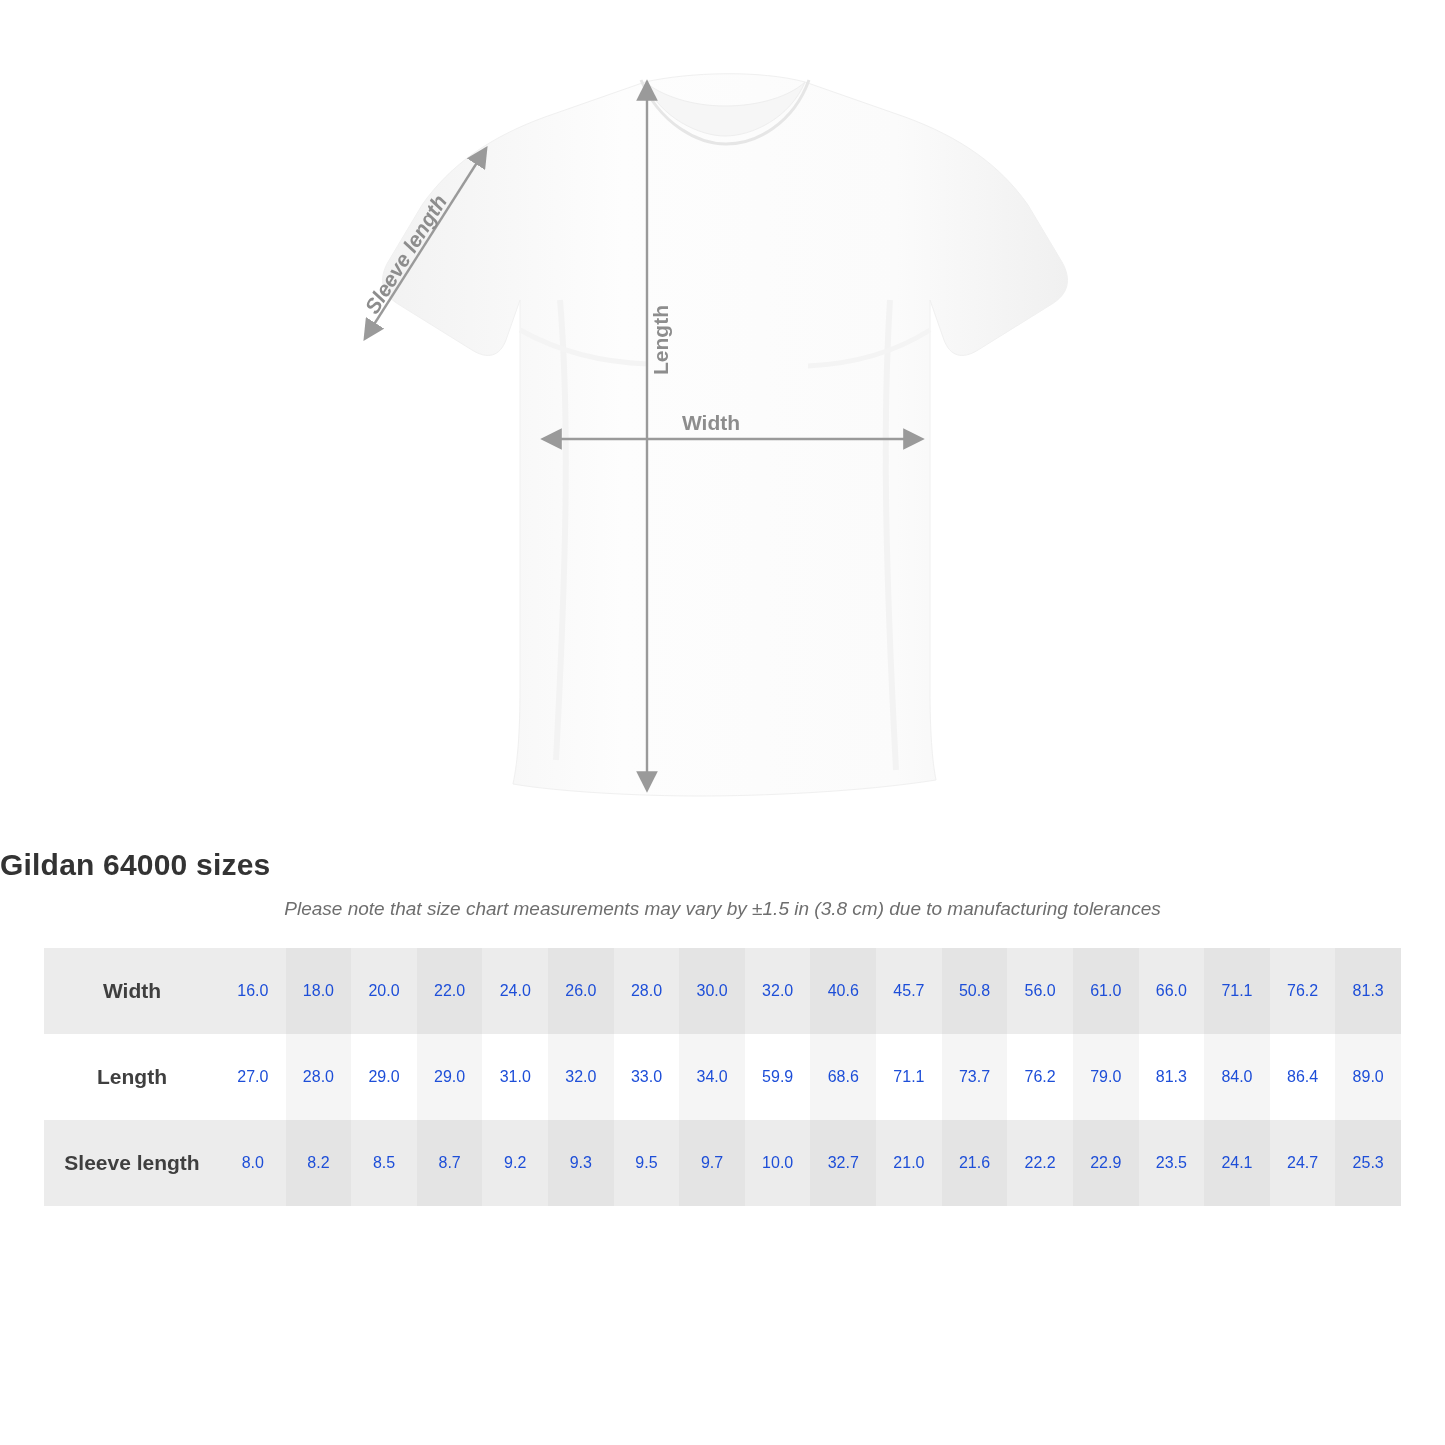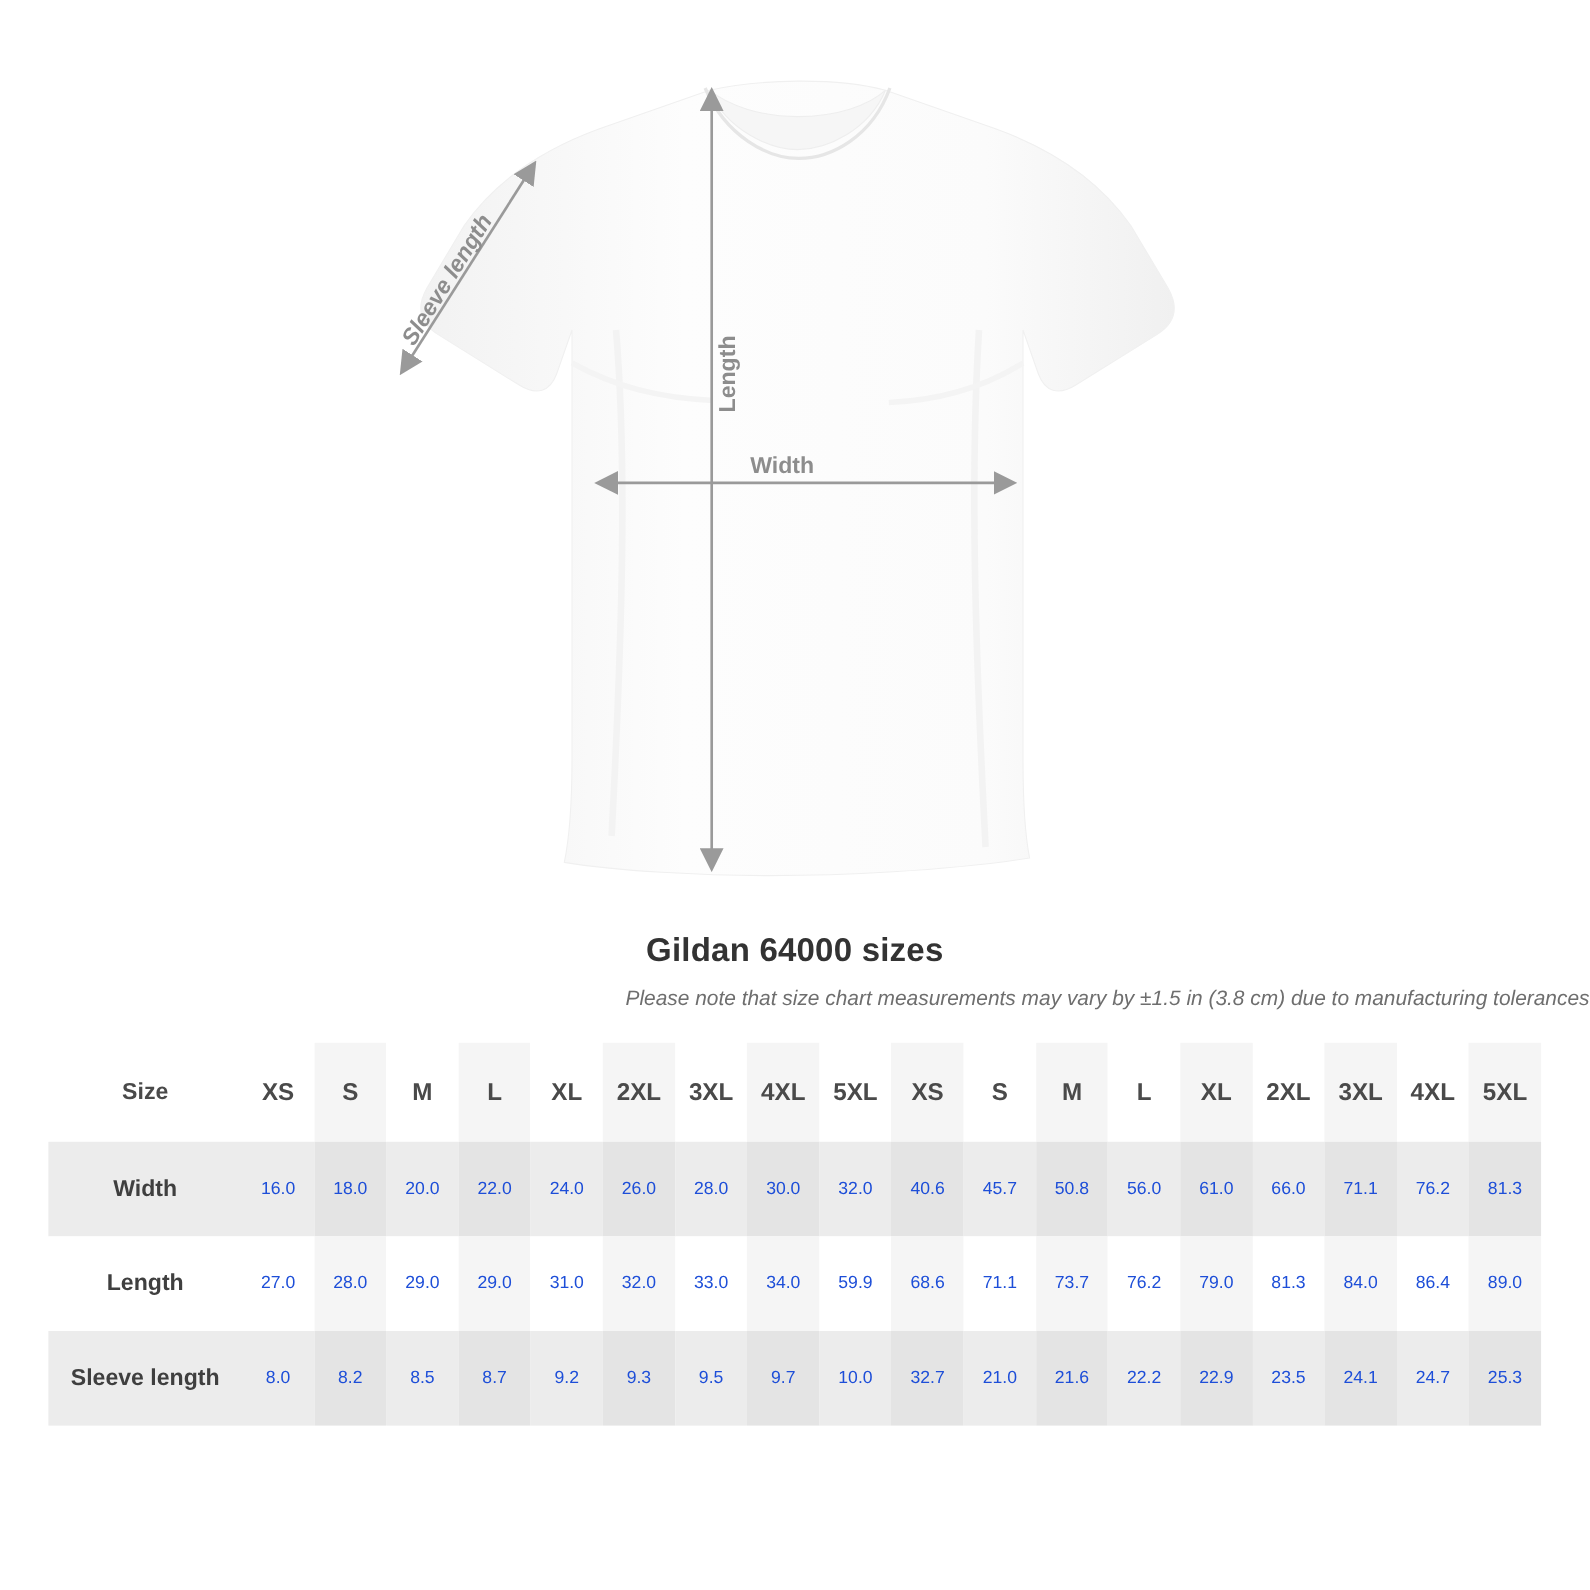--- a/index.html
+++ b/index.html
@@ -28,29 +28,28 @@
     height: 820px;
   }
   .shirt-svg {
     position: absolute;
     left: 0;
     top: 0;
   }
 
   
   .chart-title {
-    text-align: center;
     font-size: 30px;
     font-weight: bold;
     color: #333333;
     margin-top: 28px;
     letter-spacing: 0.2px;
   }
   .chart-note {
-    text-align: right;
+    text-align: center;
     font-size: 19px;
     font-style: italic;
     color: #6e6e6e;
     margin-top: 16px;
   }
 
   
   .table-wrap {
     margin-top: 28px;
     padding: 0 44px;
@@ -196,41 +195,20 @@
   <div class="chart-note">Please note that size chart measurements may vary by ±1.5 in (3.8 cm) due to manufacturing tolerances</div>
 
   <div class="table-wrap">
     <table class="size-table">
       <colgroup>
         <col class="label-col">
         <col span="18">
       </colgroup>
       <tbody>
 
-        <tr class="size-row">
-          <td class="rowlabel">Size</td>
-          <td>XS</td>
-          <td class="cell-alt">S</td>
-          <td>M</td>
-          <td class="cell-alt">L</td>
-          <td>XL</td>
-          <td class="cell-alt">2XL</td>
-          <td>3XL</td>
-          <td class="cell-alt">4XL</td>
-          <td>5XL</td>
-          <td class="cell-alt">XS</td>
-          <td>S</td>
-          <td class="cell-alt">M</td>
-          <td>L</td>
-          <td class="cell-alt">XL</td>
-          <td>2XL</td>
-          <td class="cell-alt">3XL</td>
-          <td>4XL</td>
-          <td class="cell-alt">5XL</td>
-        </tr>
 
         <tr class="data-row row-shaded">
           <td class="rowlabel">Width</td>
           <td>16.0</td>
           <td class="cell-alt">18.0</td>
           <td>20.0</td>
           <td class="cell-alt">22.0</td>
           <td>24.0</td>
           <td class="cell-alt">26.0</td>
           <td>28.0</td>

